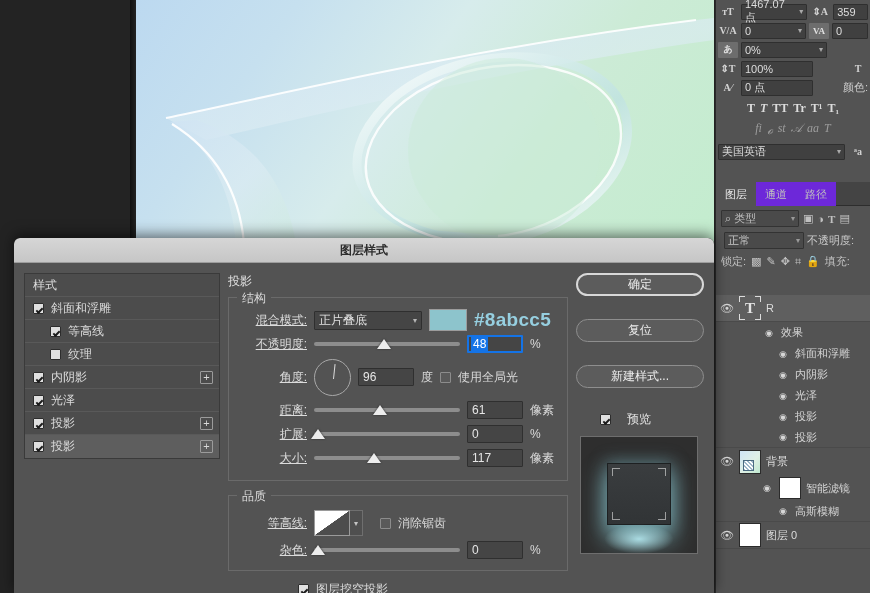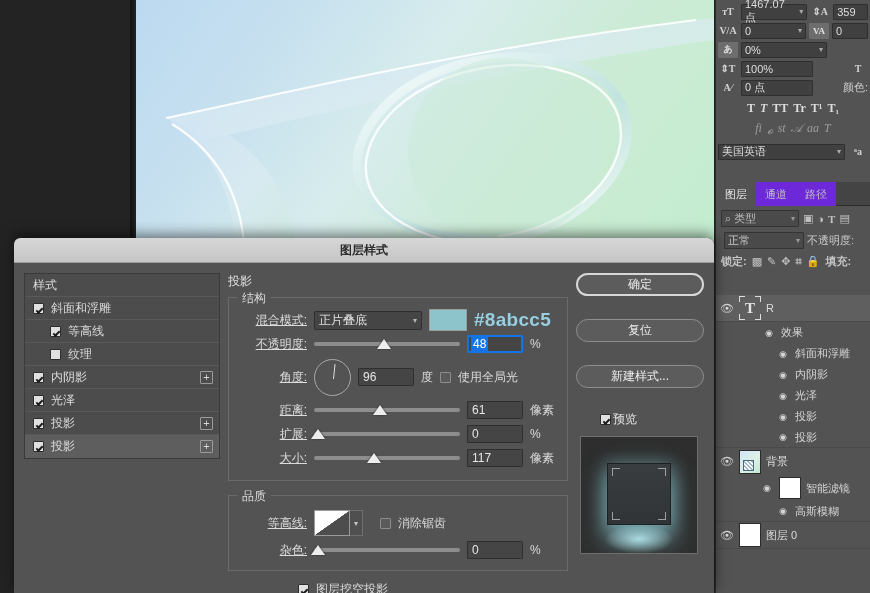--- a/index.html
+++ b/index.html
@@ -69,21 +69,21 @@
   .filter-select {
     flex:0 0 78px; height:17px; background:#4a4a4a; border:1px solid #333;
     display:flex; align-items:center; padding:0 3px; gap:3px; font-size:11px; color:#bdbdbd; border-radius:1px;
   }
   .mini-icon { color:#c0c0c0; font-size:11px; display:inline-flex; align-items:center; }
   .blend-row { display:flex; align-items:center; height:22px; padding:2px 3px 0 8px; gap:3px; }
   .blend-select {
     flex:0 0 80px; height:17px; background:#4a4a4a; border:1px solid #333;
     display:flex; align-items:center; padding:0 3px; font-size:11px; color:#c6c6c6; border-radius:1px;
   }
-  .lock-row { display:flex; align-items:center; height:21px; padding:1px 3px 0 5px; gap:5px; font-size:11px; color:#c4c4c4;font-weight:bold; }
+  .lock-row { display:flex; align-items:center; height:21px; padding:1px 3px 0 5px; gap:5px; font-size:11px; color:#c4c4c4; }
   .layer-list { position:absolute; left:0; right:0; top:113px; bottom:0; }
   .layer-row {
     display:flex; align-items:center; height:27px;
     border-bottom:1px solid #4a4a4a; padding-left:4px; gap:5px;
   }
   .layer-row.selected { background:#5f5f5f; }
   .eye { width:14px; flex:0 0 14px; display:flex; align-items:center; justify-content:center; color:#d6d6d6; font-size:11px; }
   .thumb { width:22px; height:24px; flex:0 0 22px; background:#fff; border:1px solid #2b2b2b; }
   .thumb.tlayer {
     background:transparent; border:none; position:relative;
@@ -217,21 +217,21 @@
   }
 
   
   .buttons-col { width:128px; flex:0 0 128px; }
   .pill {
     height:23px; border-radius:12px; border:1px solid #8e8e8e; background:#5c5c5c;
     display:flex; align-items:center; justify-content:center;
     font-size:12px; color:#ececec; margin-bottom:23px;
   }
   .pill.primary { border:2px solid #d8d8d8; }
-  .preview-row { display:flex; align-items:center; gap:2px; margin:12px 0 8px 24px; font-size:12px; color:#e4e4e4; }
+  .preview-row { display:flex; align-items:center; gap:16px; margin:12px 0 8px 24px; font-size:12px; color:#e4e4e4; }
   .preview-box {
     width:118px; height:118px; background:#2e2e2e; border:1px solid #6e6e6e;
     margin-left:4px; position:relative; overflow:hidden;
   }
   .preview-sq {
     position:absolute; left:26px; top:26px; width:64px; height:62px;
     background:linear-gradient(#3a3d3f,#313436); border:1px solid #1d2021;
     box-shadow:0 14px 22px 3px rgba(150,220,230,.55), 0 0 16px 2px rgba(140,210,225,.35);
   }
   .preview-sq::after {

